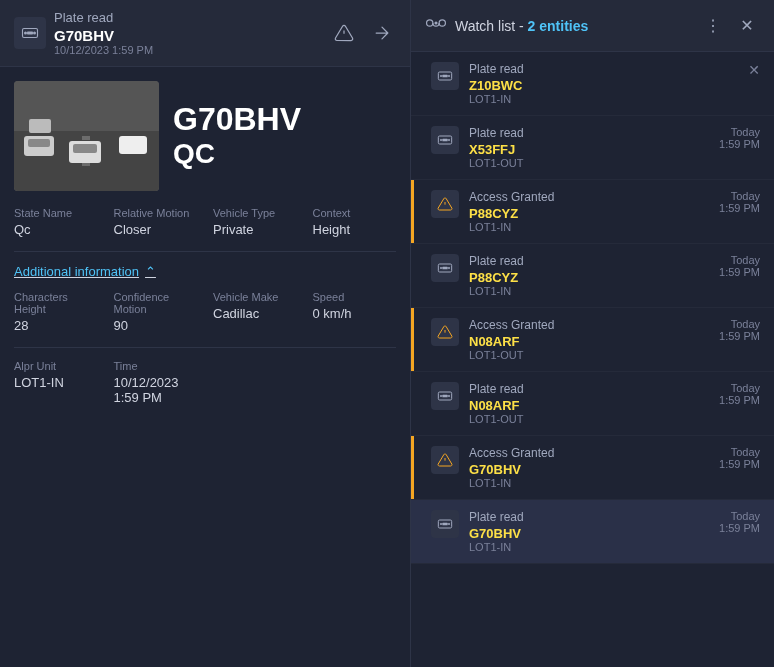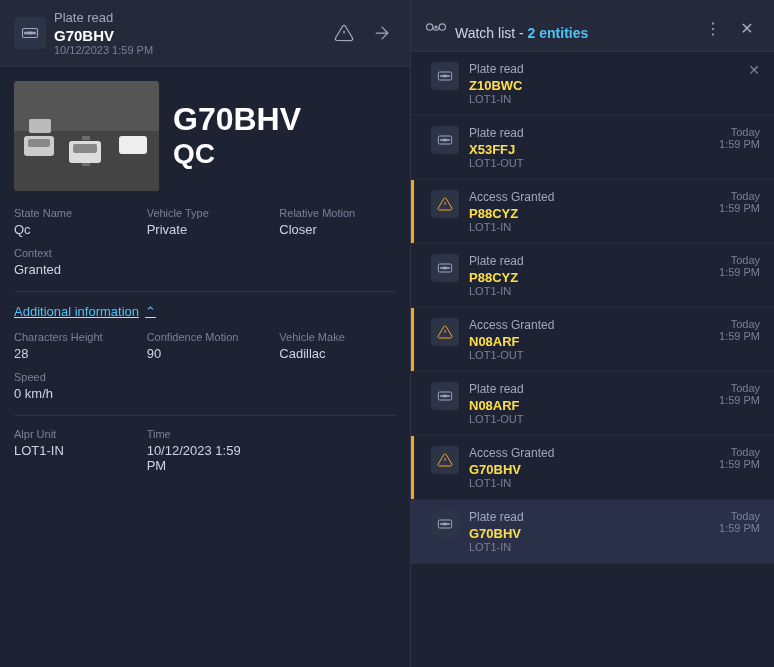--- a/index.html
+++ b/index.html
@@ -129,22 +129,22 @@
     }
 
     .plate-state {
       font-size: 28px;
       font-weight: bold;
       color: #fff;
     }
 
     .info-grid {
       display: grid;
-      grid-template-columns: 1fr 1fr 1fr;
-      gap: 10px 16px;
+      grid-template-columns: 1fr 1fr 1fr 1fr;
+      gap: 21px 16px;
       margin-bottom: 14px;
     }
 
     .info-item label {
       font-size: 11px;
       color: #7a8099;
       display: block;
       margin-bottom: 3px;
     }
 
@@ -185,21 +185,21 @@
       background: #1e2333;
       border-left: 1px solid #2e3447;
       display: flex;
       flex-direction: column;
     }
 
     .right-header {
       background: #252a3a;
       padding: 10px 14px;
       display: flex;
-      align-items: flex-end;
+      align-items: center;
       gap: 8px;
       border-bottom: 1px solid #2e3447;
       min-height: 52px;
     }
 
     .watch-icon {
       font-size: 18px;
       color: #a0a8be;
     }
 
@@ -388,30 +388,30 @@
         <div class="plate-state">QC</div>
       </div>
     </div>
 
     <div class="info-grid">
       <div class="info-item">
         <label>State Name</label>
         <div class="value">Qc</div>
       </div>
       <div class="info-item">
+        <label>Relative Motion</label>
+        <div class="value">Closer</div>
+      </div>
+      <div class="info-item">
         <label>Vehicle Type</label>
         <div class="value">Private</div>
       </div>
       <div class="info-item">
-        <label>Relative Motion</label>
-        <div class="value">Closer</div>
-      </div>
-      <div class="info-item">
         <label>Context</label>
-        <div class="value">Granted</div>
+        <div class="value">Height</div>
       </div>
     </div>
 
     <hr class="divider">
 
     <div class="additional-info-header">
       <span>Additional information</span>
       <span class="chevron-icon">⌃</span>
     </div>
 

